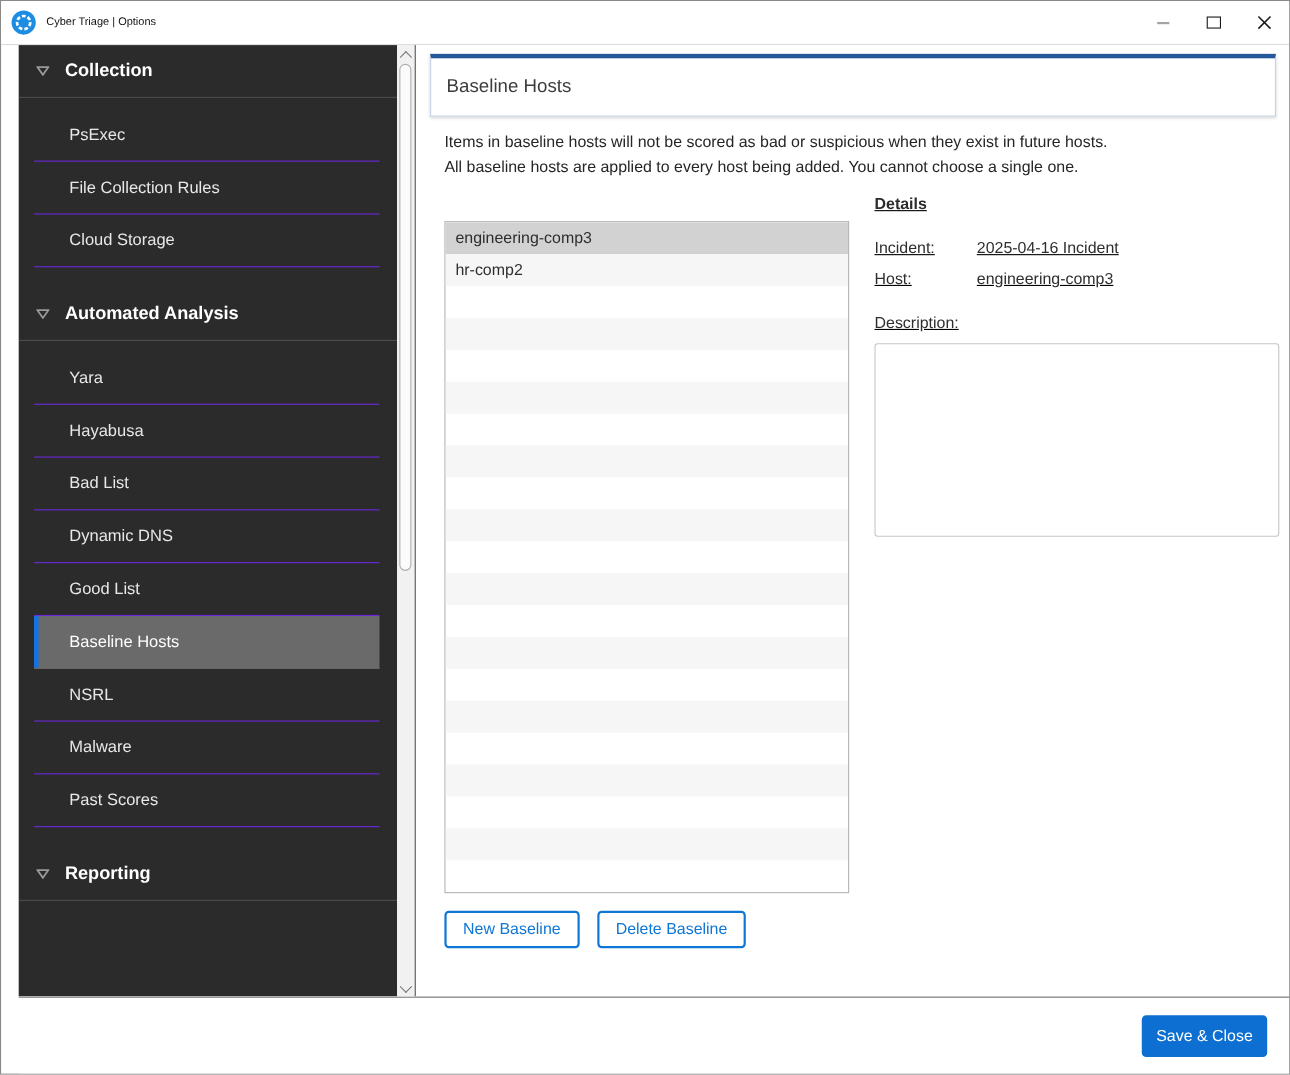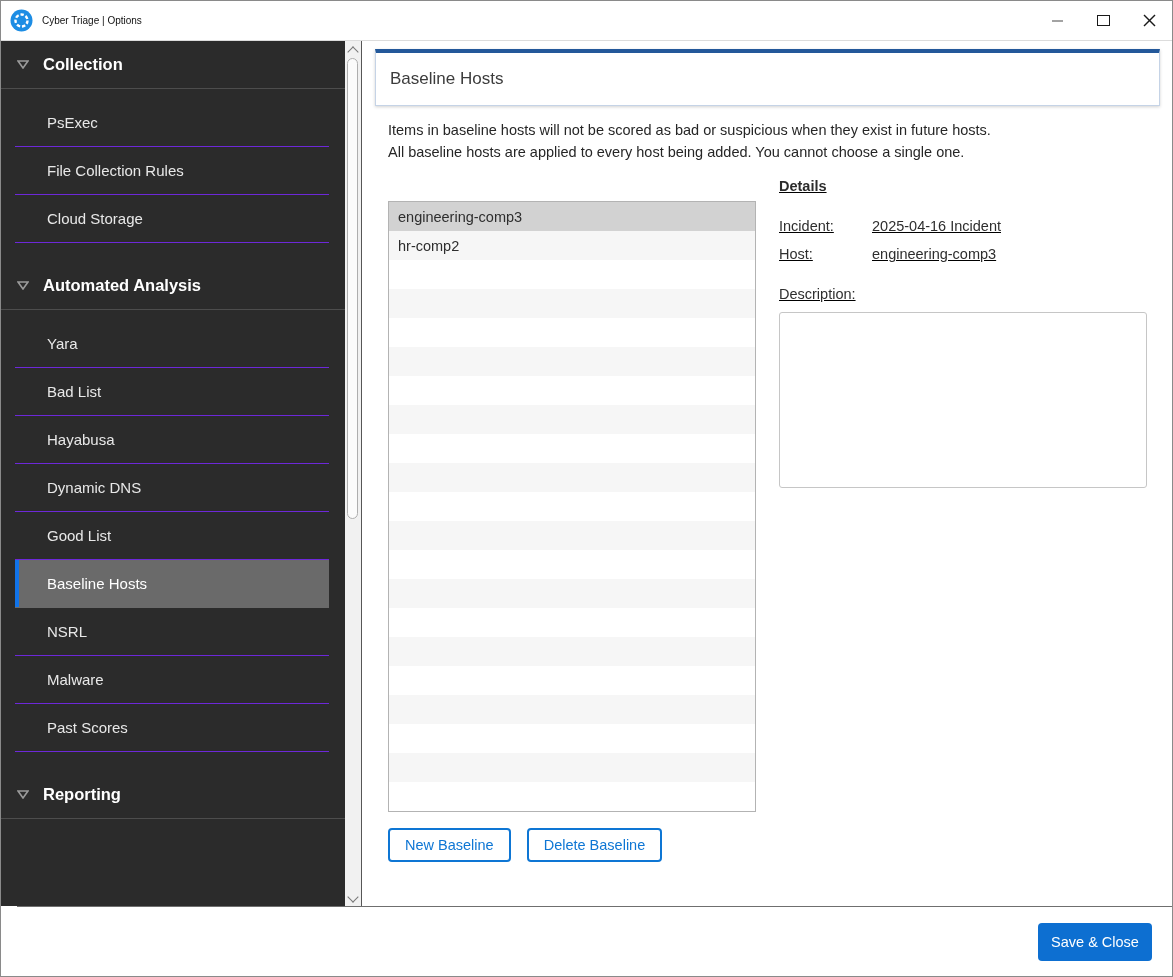--- a/index.html
+++ b/index.html
@@ -18,21 +18,21 @@
     border-bottom:1px solid #dcdcdc; flex:0 0 auto;
   }
   .app-icon{ margin-left:9px; width:23px; height:23px; flex:0 0 auto; }
   .title-text{ margin-left:9px; font-size:10px; color:#111; }
   .win-controls{ margin-left:auto; height:100%; display:flex; }
   .wc{ width:46px; height:100%; display:flex; align-items:center; justify-content:center; background:transparent; border:none; cursor:default; }
   .min-glyph{ width:11px; height:2px; background:#a3a3a3; }
   .max-glyph{ width:13px; height:11px; border:1.5px solid #1a1a1a; background:transparent; }
 
   
-  .bodyrow{ flex:1 1 auto; display:flex; overflow:hidden; }
+  .bodyrow{ flex:1 1 auto; display:flex; overflow:hidden;padding-left:16px; }
 
   
   .sidebar{
     width:344px; flex:0 0 auto; background:#2b2b2b; color:#e8e8e8;
     overflow:hidden;
   }
   .section + .section{ margin-top:19px; }
   .section-header{
     height:48px; border-bottom:1px solid #4d4d4d; display:flex; align-items:center;
     padding-left:16px; gap:14px; font-weight:bold; font-size:16.5px; color:#fff; cursor:default;
@@ -155,22 +155,22 @@
 
       <div class="section">
         <div class="section-header">
           <svg class="tri-icon" viewBox="0 0 12 9">
             <path d="M1 1 L11 1 L6 8 Z" fill="none" stroke="#9a9a9a" stroke-width="1.6"></path>
           </svg>
           <span>Automated Analysis</span>
         </div>
         <div class="items">
           <div class="nav-item">Yara</div>
+          <div class="nav-item">Hayabusa</div>
           <div class="nav-item">Bad List</div>
-          <div class="nav-item">Hayabusa</div>
           <div class="nav-item">Dynamic DNS</div>
           <div class="nav-item">Good List</div>
           <div class="nav-item selected">Baseline Hosts</div>
           <div class="nav-item">NSRL</div>
           <div class="nav-item">Malware</div>
           <div class="nav-item">Past Scores</div>
         </div>
       </div>
 
       <div class="section">

